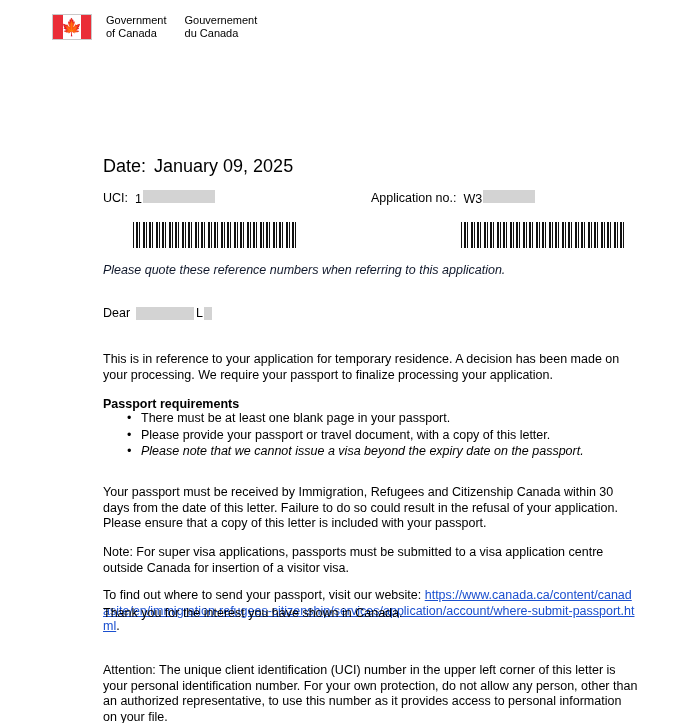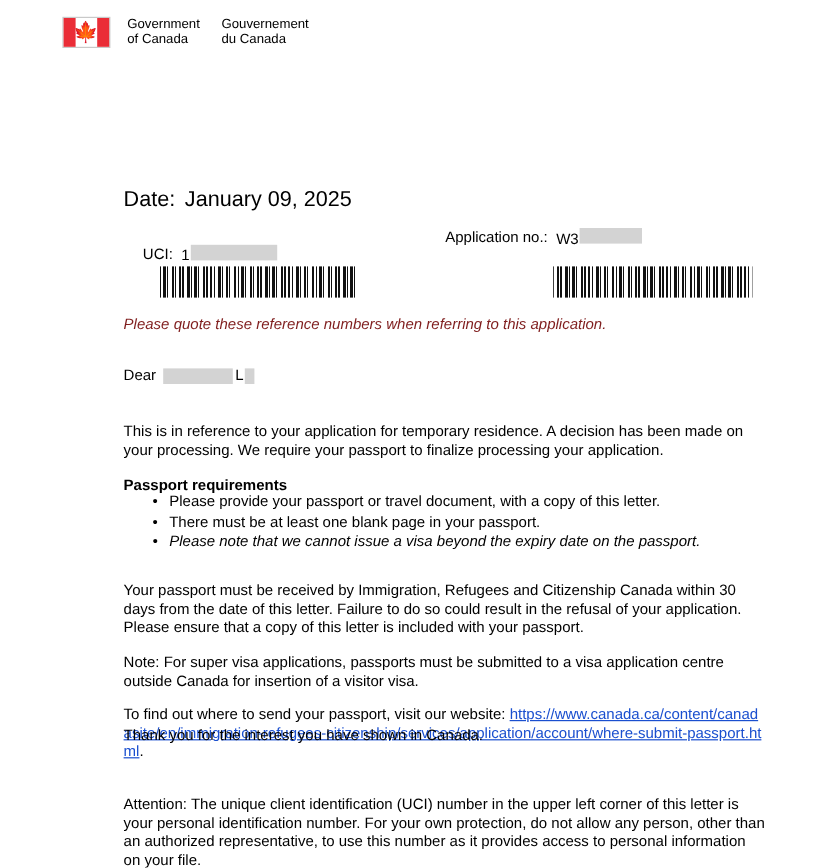--- a/index.html
+++ b/index.html
@@ -78,21 +78,21 @@
   }
   .row-date .lbl { margin-right: 8px; }
 
   .row-ids {
     position: absolute;
     top: 190px;
     left: 0;
     width: 540px;
     font-size: 12.5px;
   }
-  .uci-block { position: absolute; left: 0; top: 14px; display: flex; align-items: center; margin-left: 16px; }
+  .uci-block { position: absolute; left: 0; top: 0; display: flex; align-items: center; }
   .app-block { position: absolute; left: 268px; top: 0; display: flex; align-items: center; }
   .lbl { }
   .val { margin-left: 7px; display: flex; align-items: baseline; }
 
   .redact {
     display: inline-block;
     background: #d3d3d3;
     filter: blur(0.6px);
     height: 13px;
     vertical-align: middle;
@@ -117,21 +117,21 @@
         #111 6px, #111 7px, #fff 7px, #fff 10px,
         #111 10px, #111 12px, #fff 12px, #fff 13px);
   }
   .barcode.one { left: 30px; width: 164px; }
   .barcode.two { left: 358px; width: 166px; }
 
   .quote-note {
     position: absolute;
     top: 263px;
     left: 0;
-    color: #7f1d1d;
+    color: #0f172a;
     font-style: italic;
     font-size: 12.5px;
   }
 
   .salutation {
     position: absolute;
     top: 306px;
     left: 0;
     font-size: 12.5px;
     display: flex;
@@ -240,22 +240,22 @@
     <span style="margin-left:2px;">L</span>
     <span class="redact" style="width:8px;"></span>
   </div>
 
   <div class="para p1">This is in reference to your application for temporary residence. A decision has been made on your processing. We require your passport to finalize processing your application.</div>
 
   <div class="para req-title">Passport requirements</div>
 
   <div class="bullets">
     <ul>
+      <li><span>There must be at least one blank page in your passport.</span></li>
       <li><span>Please provide your passport or travel document, with a copy of this letter.</span></li>
-      <li><span>There must be at least one blank page in your passport.</span></li>
       <li class="italic"><span>Please note that we cannot issue a visa beyond the expiry date on the passport.</span></li>
     </ul>
   </div>
 
   <div class="para p2">Your passport must be received by Immigration, Refugees and Citizenship Canada within 30 days from the date of this letter. Failure to do so could result in the refusal of your application. Please ensure that a copy of this letter is included with your passport.</div>
 
   <div class="para p3">
     <b>Note:</b><span> For </span><b>super visa</b><span> applications, passports must be submitted to a visa application centre </span><b>outside</b><span> Canada for insertion of a visitor visa.</span>
   </div>
 

